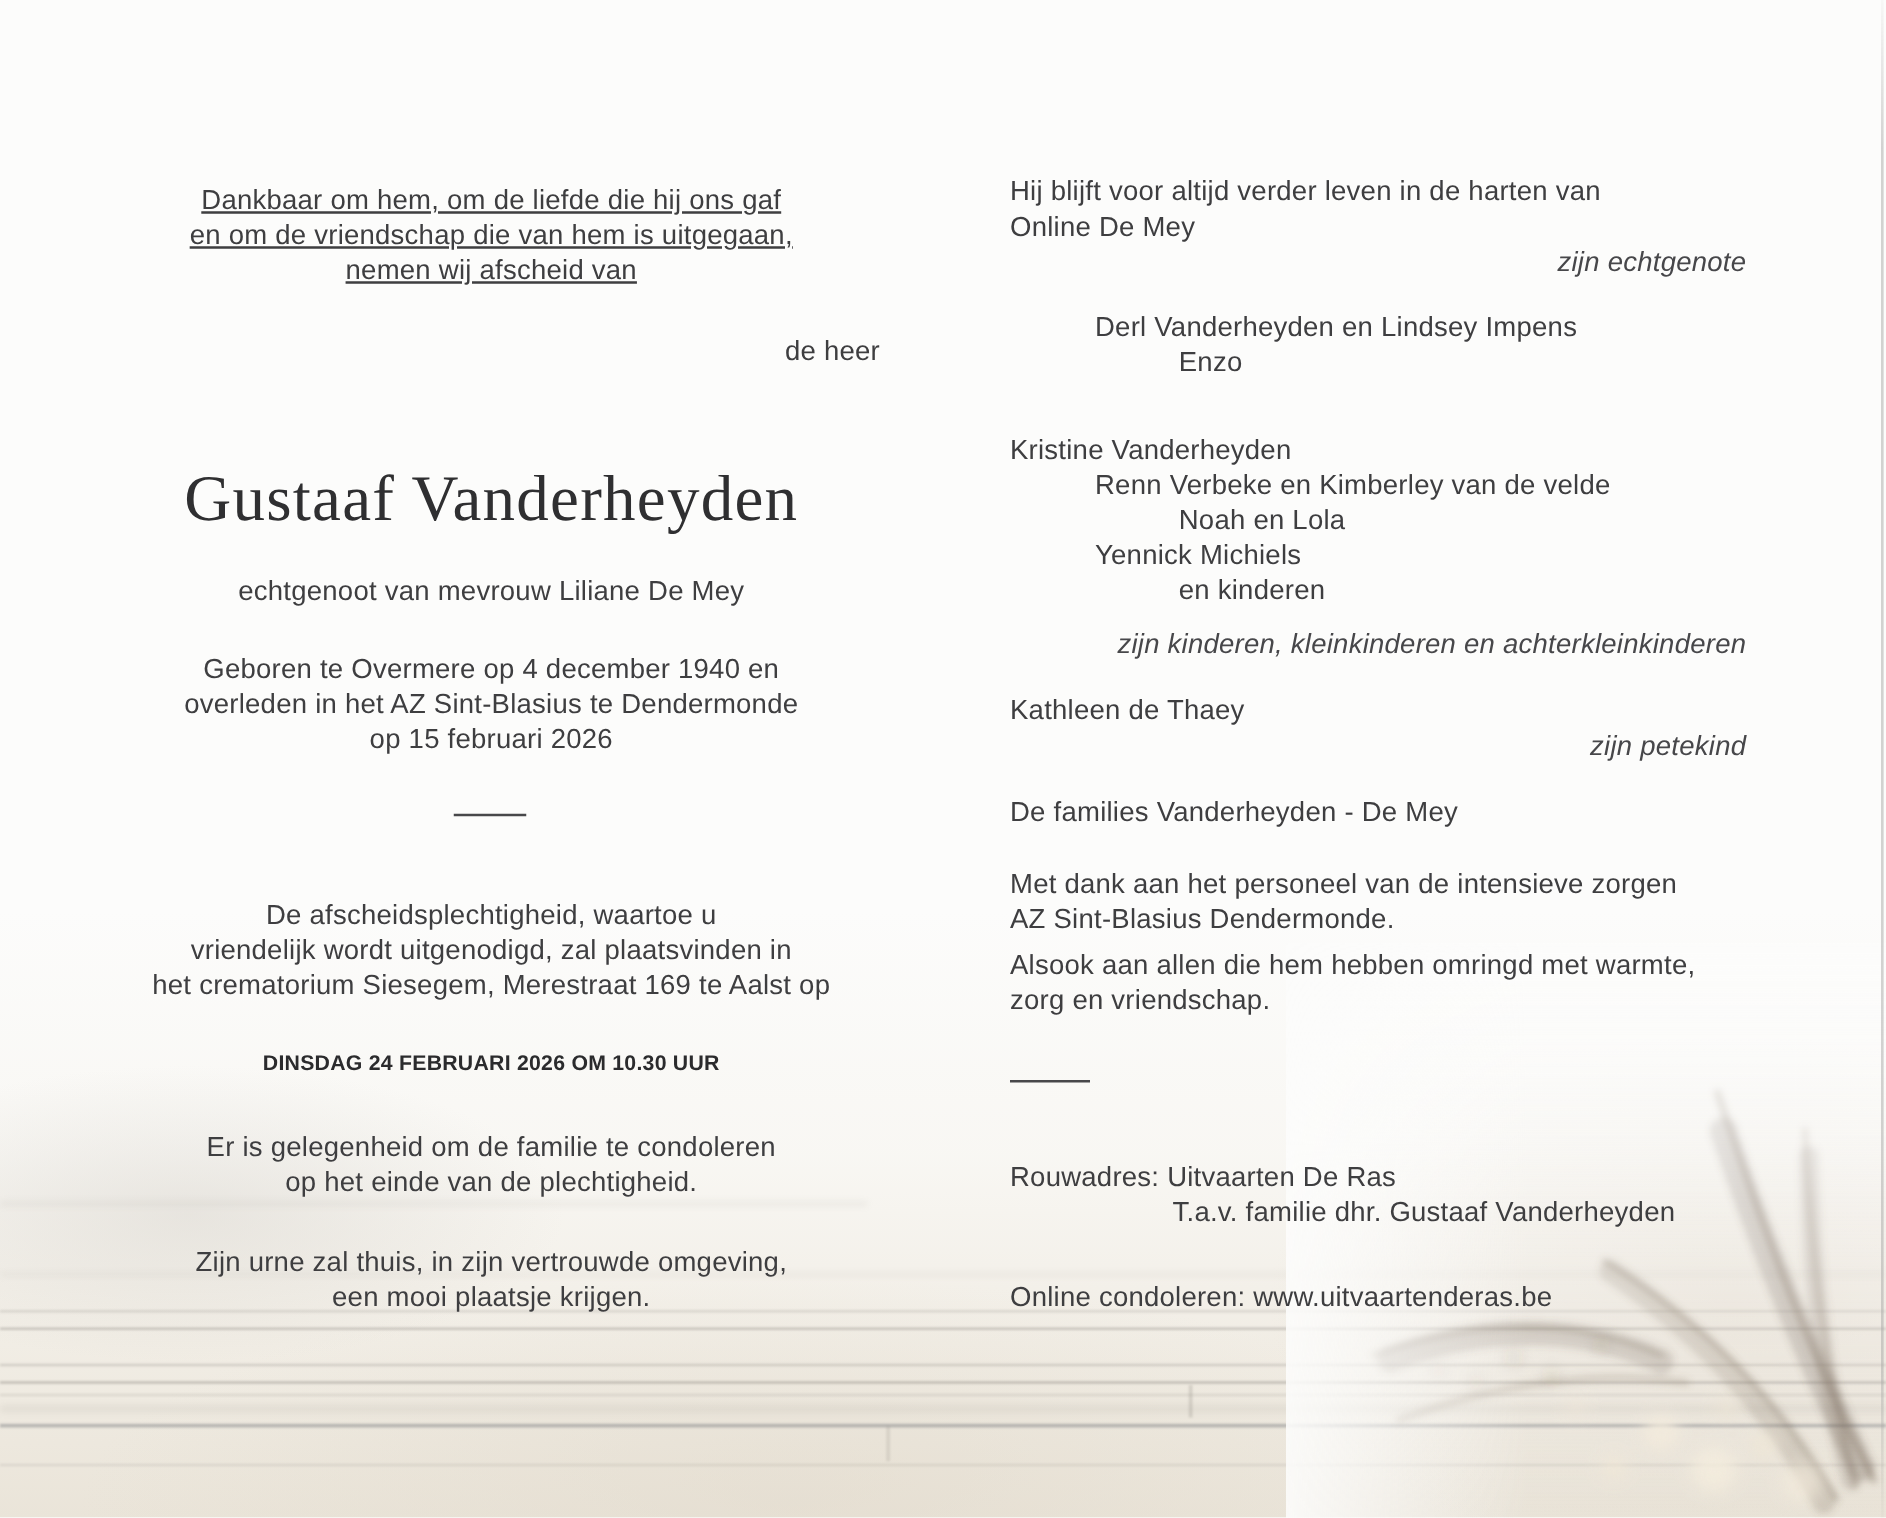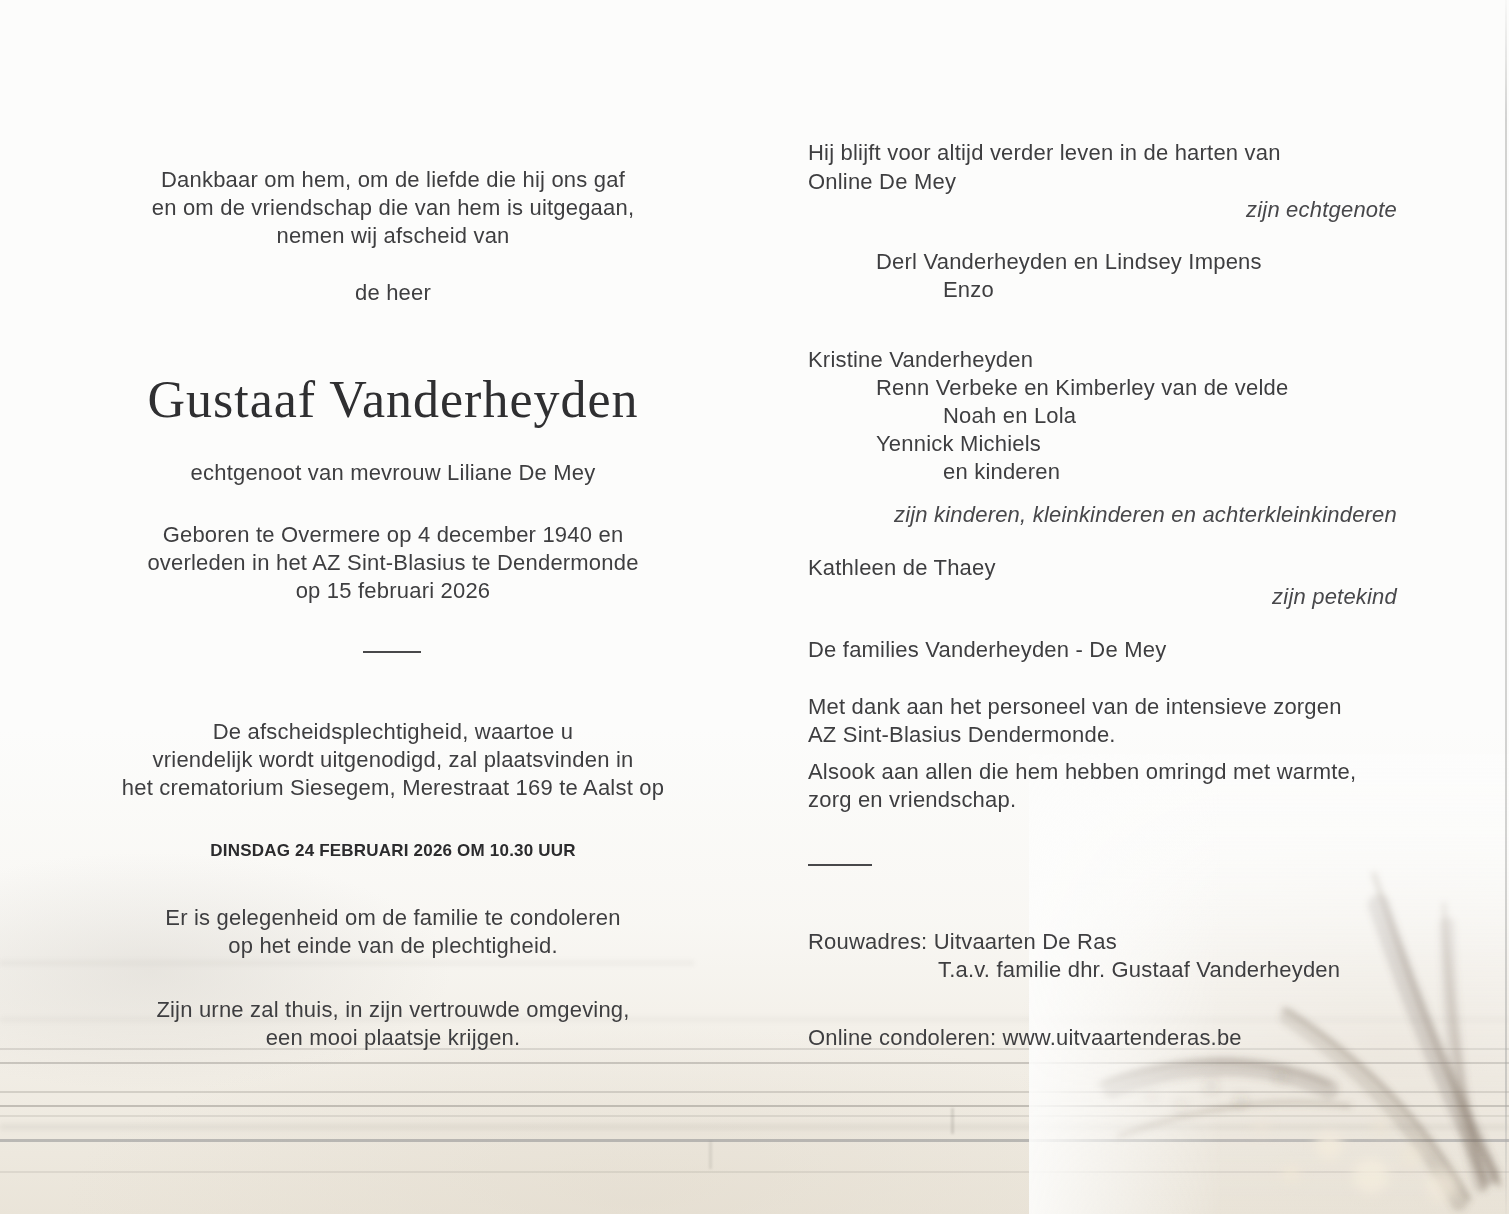--- a/index.html
+++ b/index.html
@@ -113,25 +113,25 @@
     <circle cx="152" cy="352" r="3" fill="#51463a" opacity="0.30"></circle>
     <circle cx="252" cy="322" r="4" fill="#51463a" opacity="0.30"></circle>
     <circle cx="122" cy="342" r="3" fill="#51463a" opacity="0.25"></circle>
   </g>
   <rect width="480" height="460" fill="url(#fadeTop)"></rect>
   <rect width="480" height="460" fill="url(#fadeLeft)"></rect>
 </svg>
 
 <div class="page-edge"></div>
 
-<div class="blk colL txt ml center" style="top:166px;">Dankbaar om hem, om de liefde die hij ons gaf
+<div class="blk colL txt ml center" style="top:146px;text-decoration:underline;">Dankbaar om hem, om de liefde die hij ons gaf
 en om de vriendschap die van hem is uitgegaan,
 nemen wij afscheid van</div>
 
-<div class="blk colL txt center" style="top:279px;">de heer</div>
+<div class="blk colL txt center" style="top:267px;text-align:right;">de heer</div>
 
 <div class="blk colL title center" style="top:362px;">Gustaaf Vanderheyden</div>
 
 <div class="blk colL txt center" style="top:459px;">echtgenoot van mevrouw Liliane De Mey</div>
 
 <div class="blk colL txt ml center" style="top:521px;">Geboren te Overmere op 4 december 1940 en
 overleden in het AZ Sint-Blasius te Dendermonde
 op 15 februari 2026</div>
 
 <div class="blk divider" style="top:651px;left:363px;width:58px;"></div>

